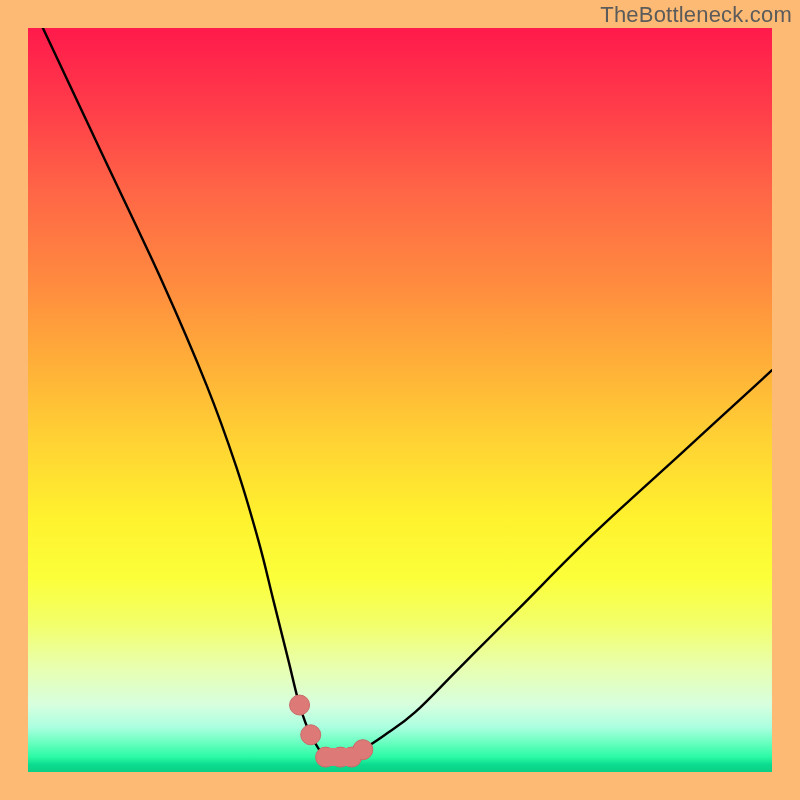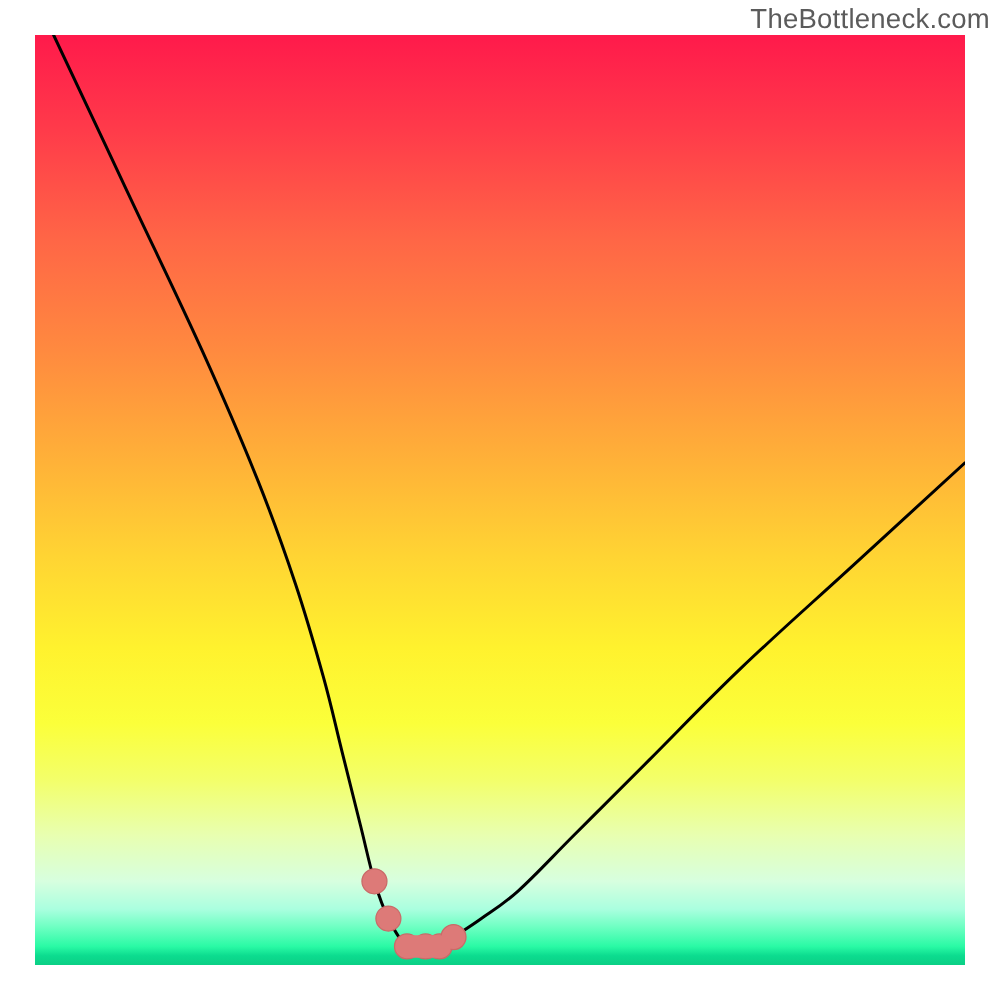--- a/index.html
+++ b/index.html
@@ -10,21 +10,21 @@
     background: #000;
     overflow: hidden;
     font-family: Arial, Helvetica, sans-serif;
   }
   .frame {
     position: absolute;
     left: 0;
     top: 0;
     width: 800px;
     height: 800px;
-    background: #ffffff;
+    background: #fdba74;
   }
   .watermark {
     position: absolute;
     top: 2px;
     right: 8px;
     color: #5b5b5b;
     font-size: 22px;
     font-weight: 500;
     letter-spacing: 0.2px;
     z-index: 20;

